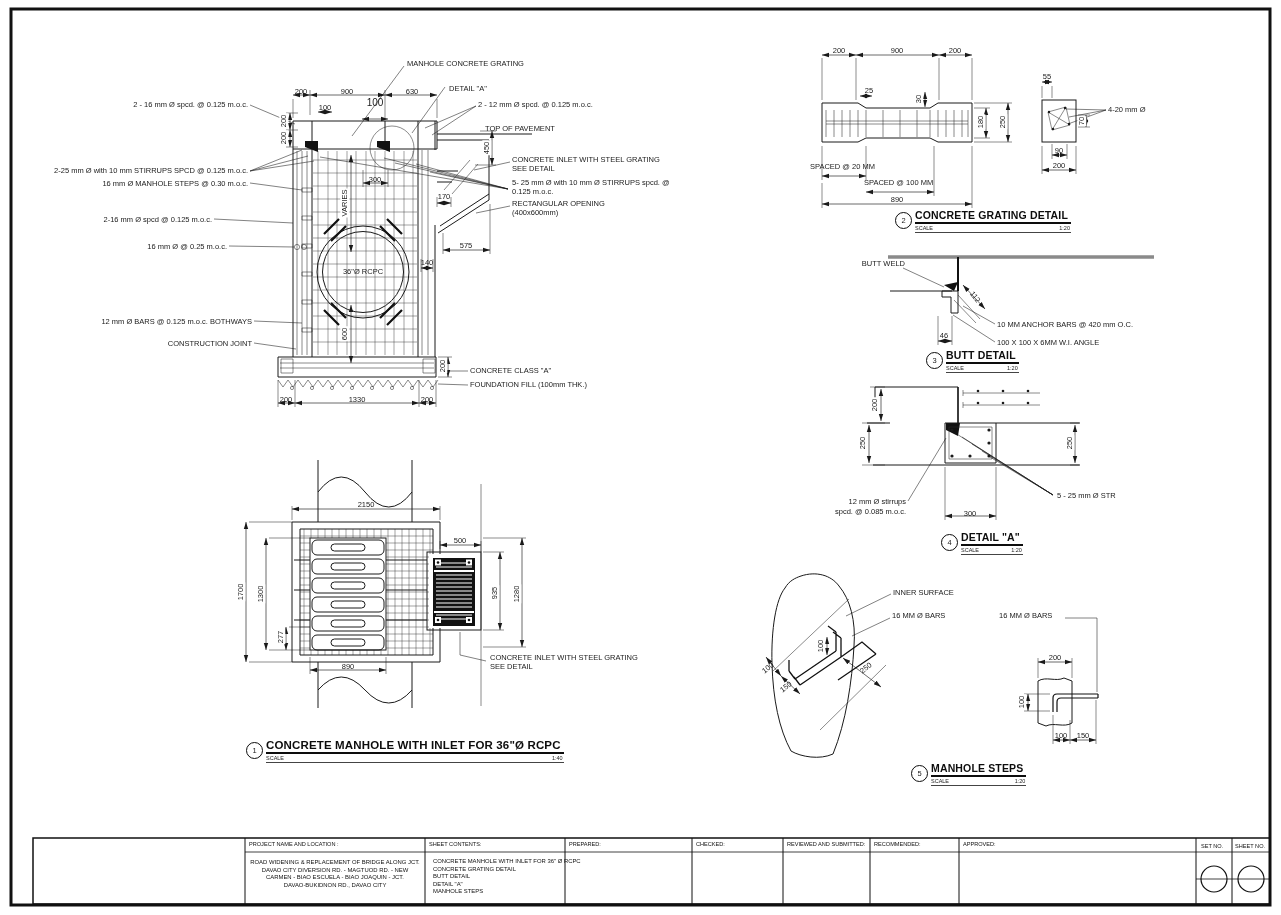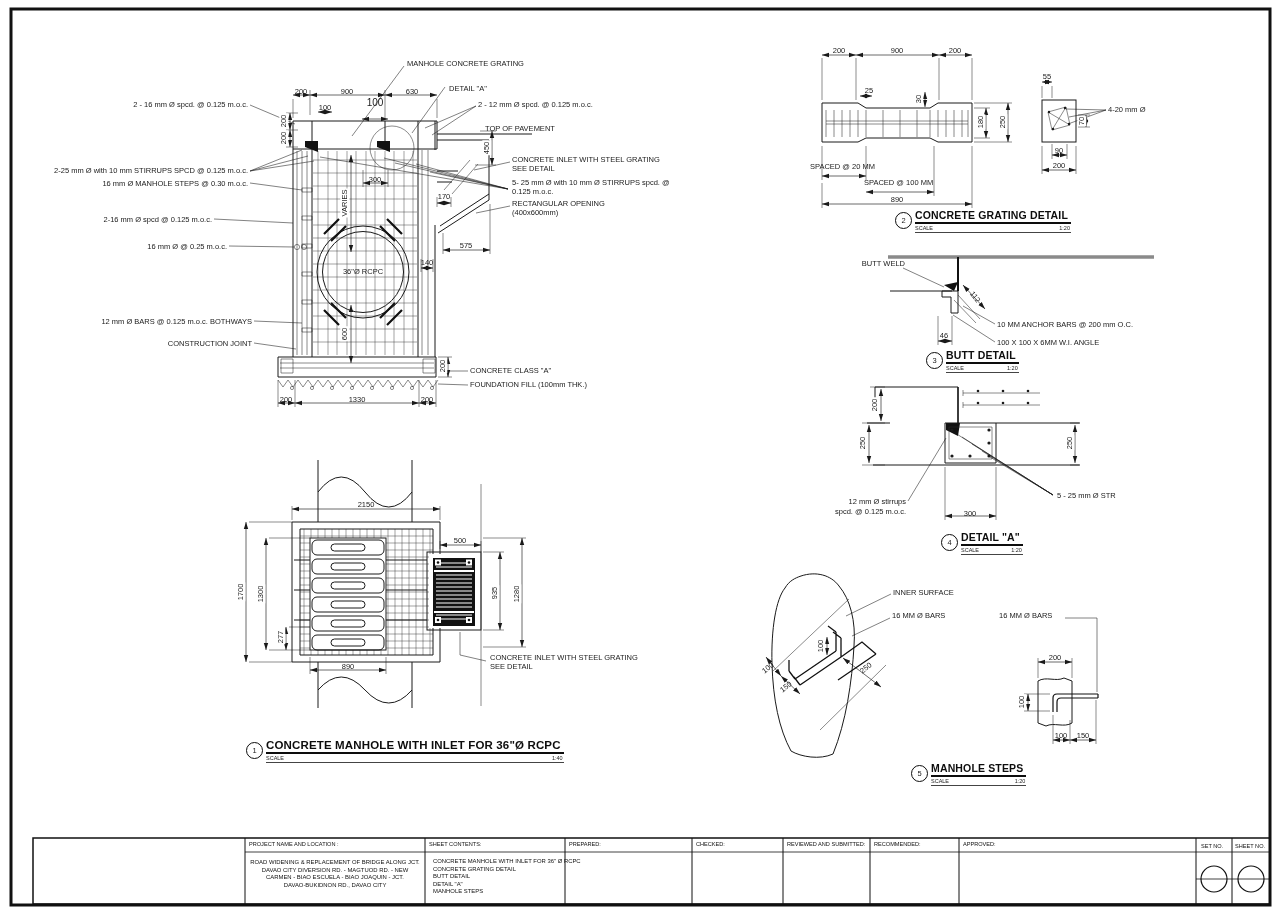--- a/index.html
+++ b/index.html
@@ -342,29 +342,29 @@
 <div class="t c" style="left:897px;top:195px">890</div>
 <div class="t c" style="left:1047px;top:72px">55</div>
 <div class="t" style="left:1108px;top:105px">4-20 mm Ø</div>
 <div class="t rot" style="left:1082px;top:121px">70</div>
 <div class="t c" style="left:1059px;top:146px">90</div>
 <div class="t c" style="left:1059px;top:161px">200</div>
 
 <div class="t ra" style="left:905px;top:259px">BUTT WELD</div>
 <div class="t d52" style="left:975px;top:297px">112</div>
 <div class="t c" style="left:944px;top:331px">46</div>
-<div class="t" style="left:997px;top:320px">10 MM ANCHOR BARS @ 200 mm O.C.</div>
+<div class="t" style="left:997px;top:320px">10 MM ANCHOR BARS @ 420 mm O.C.</div>
 <div class="t" style="left:997px;top:338px">100 X 100 X 6MM W.I. ANGLE</div>
 
 <div class="t rot" style="left:875px;top:405px">200</div>
 <div class="t rot" style="left:863px;top:443px">250</div>
 <div class="t rot" style="left:1070px;top:443px">250</div>
 <div class="t c" style="left:970px;top:509px">300</div>
 <div class="t ra" style="left:906px;top:497px">12 mm Ø stirrups</div>
-<div class="t ra" style="left:906px;top:507px">spcd. @ 0.125 m.o.c.</div>
+<div class="t ra" style="left:906px;top:507px">spcd. @ 0.085 m.o.c.</div>
 <div class="t" style="left:1057px;top:491px">5 - 25 mm Ø STR</div>
 
 <div class="t" style="left:893px;top:588px">INNER SURFACE</div>
 <div class="t" style="left:892px;top:611px">16 MM Ø BARS</div>
 <div class="t" style="left:999px;top:611px">16 MM Ø BARS</div>
 <div class="t rot" style="left:821px;top:646px">100</div>
 <div class="t d38" style="left:866px;top:668px">250</div>
 <div class="t d38" style="left:768px;top:668px">100</div>
 <div class="t d38" style="left:786px;top:687px">150</div>
 <div class="t c" style="left:1055px;top:653px">200</div>

